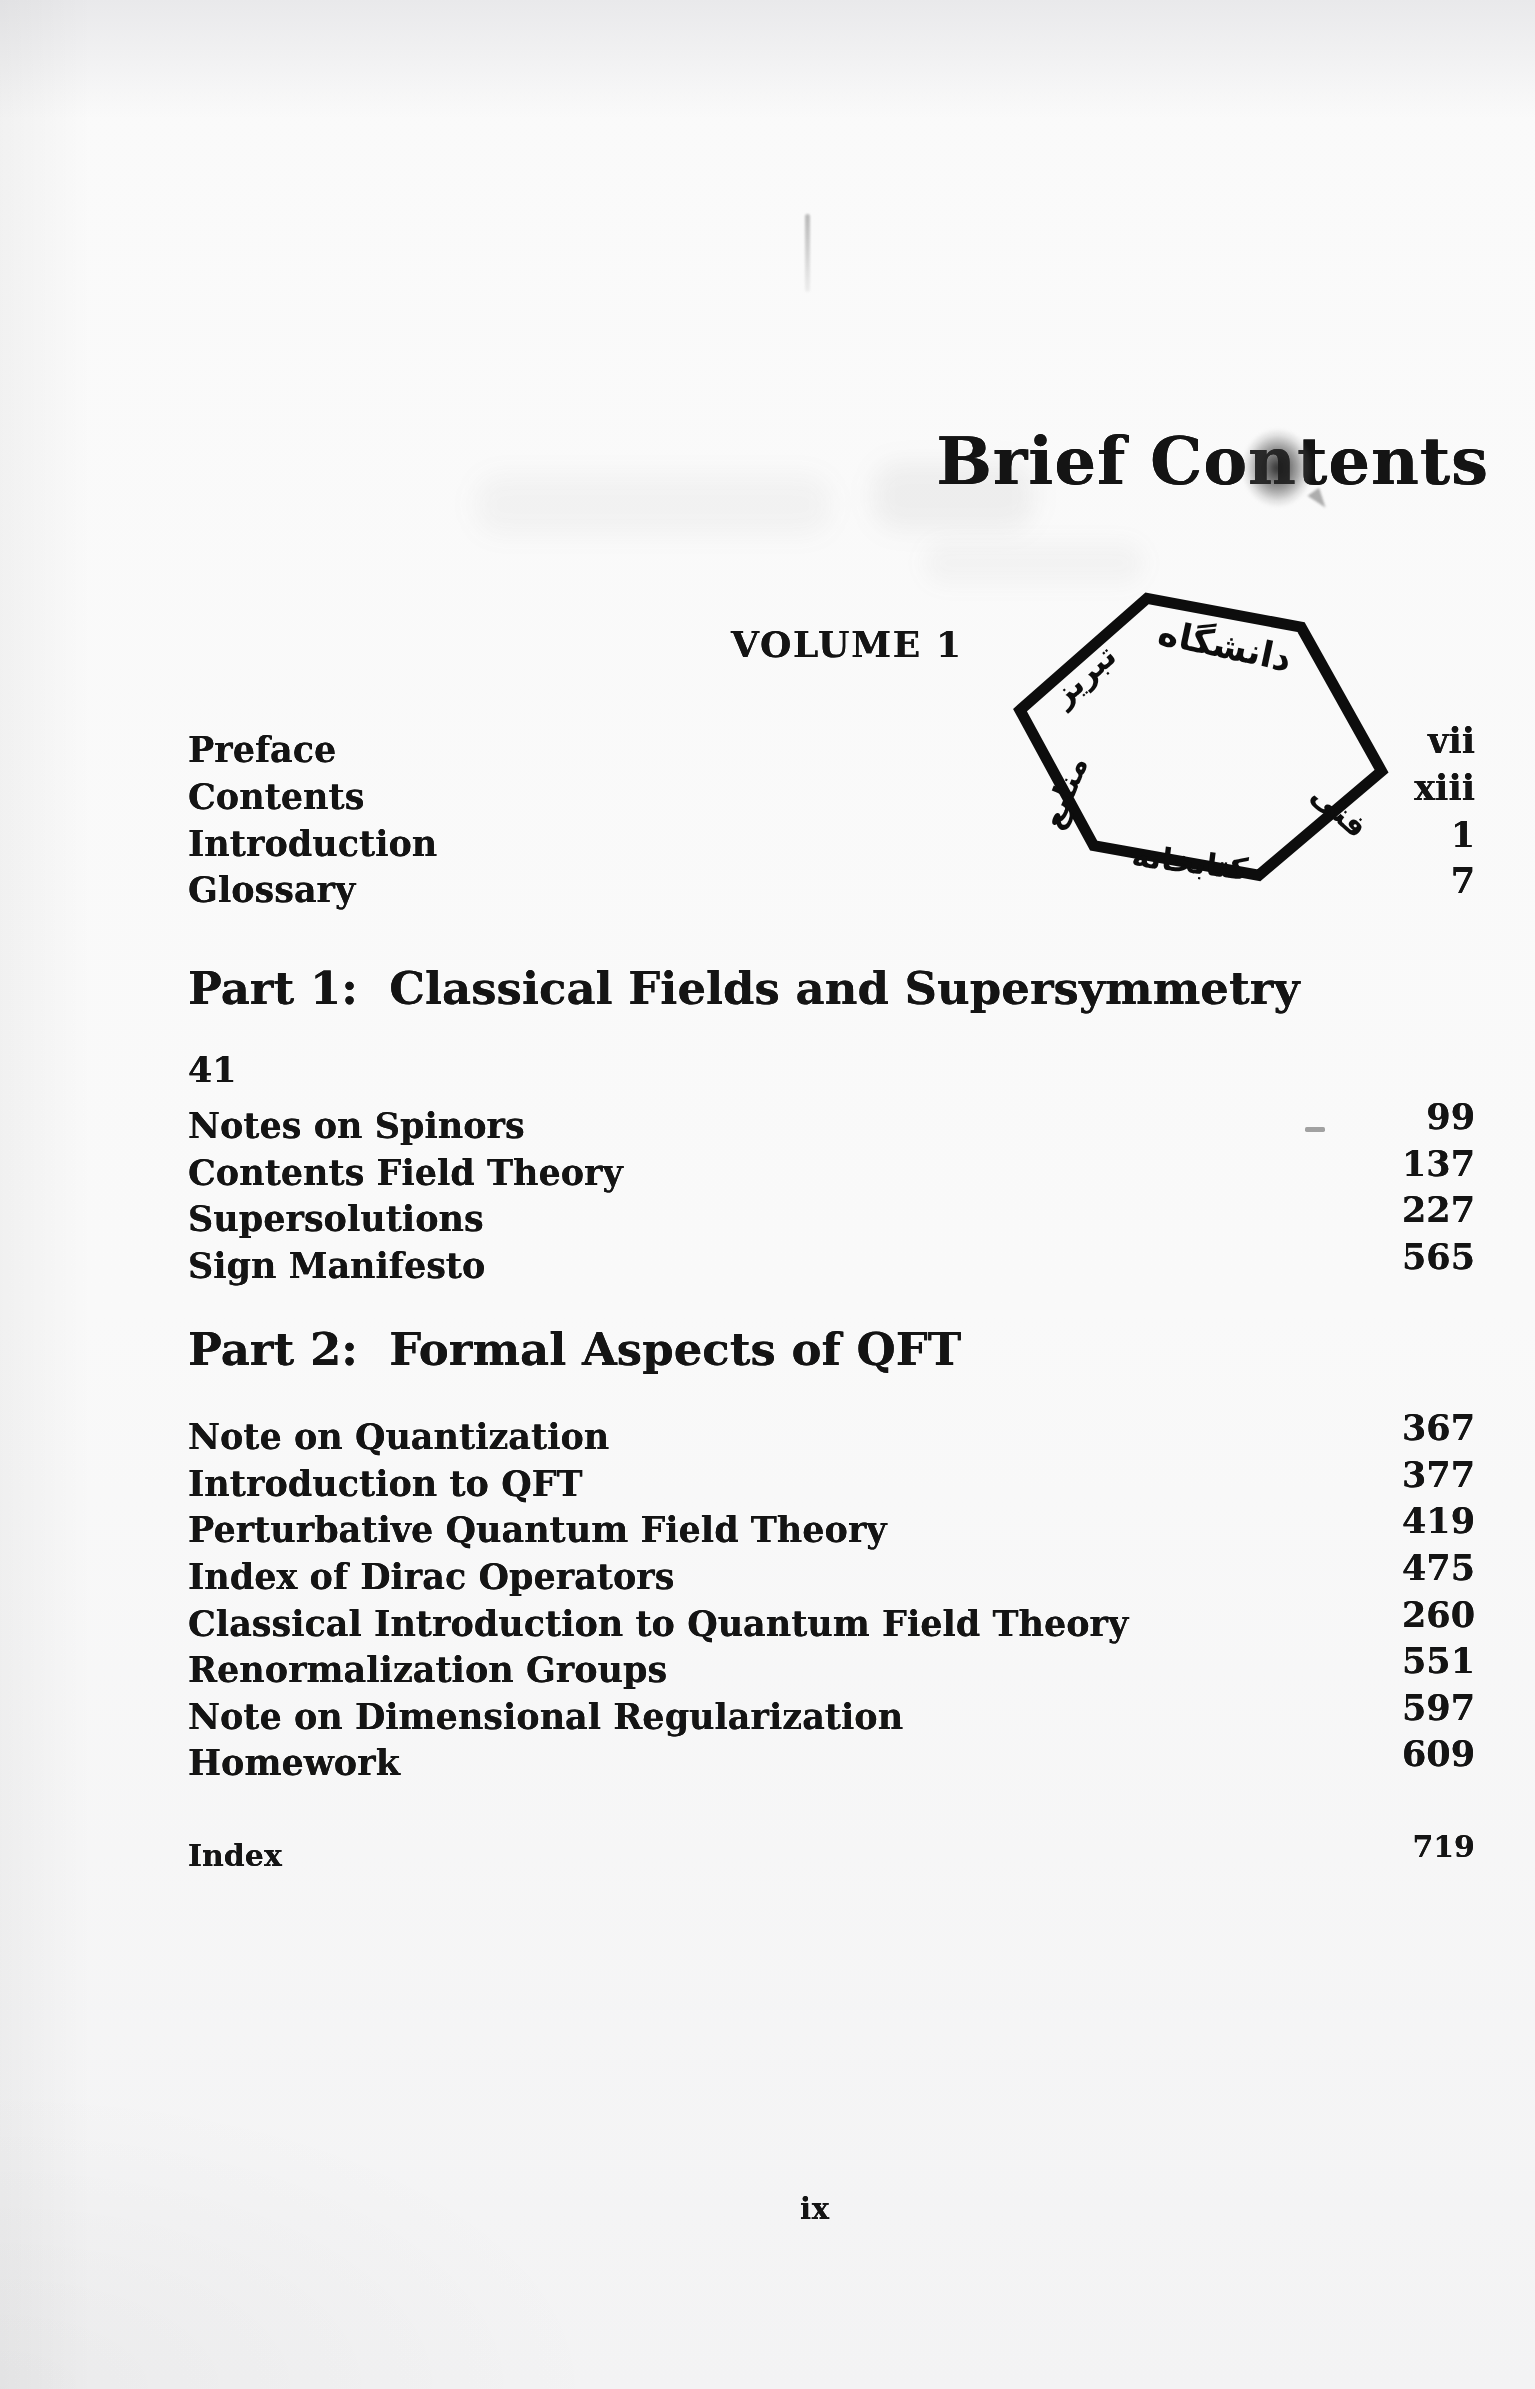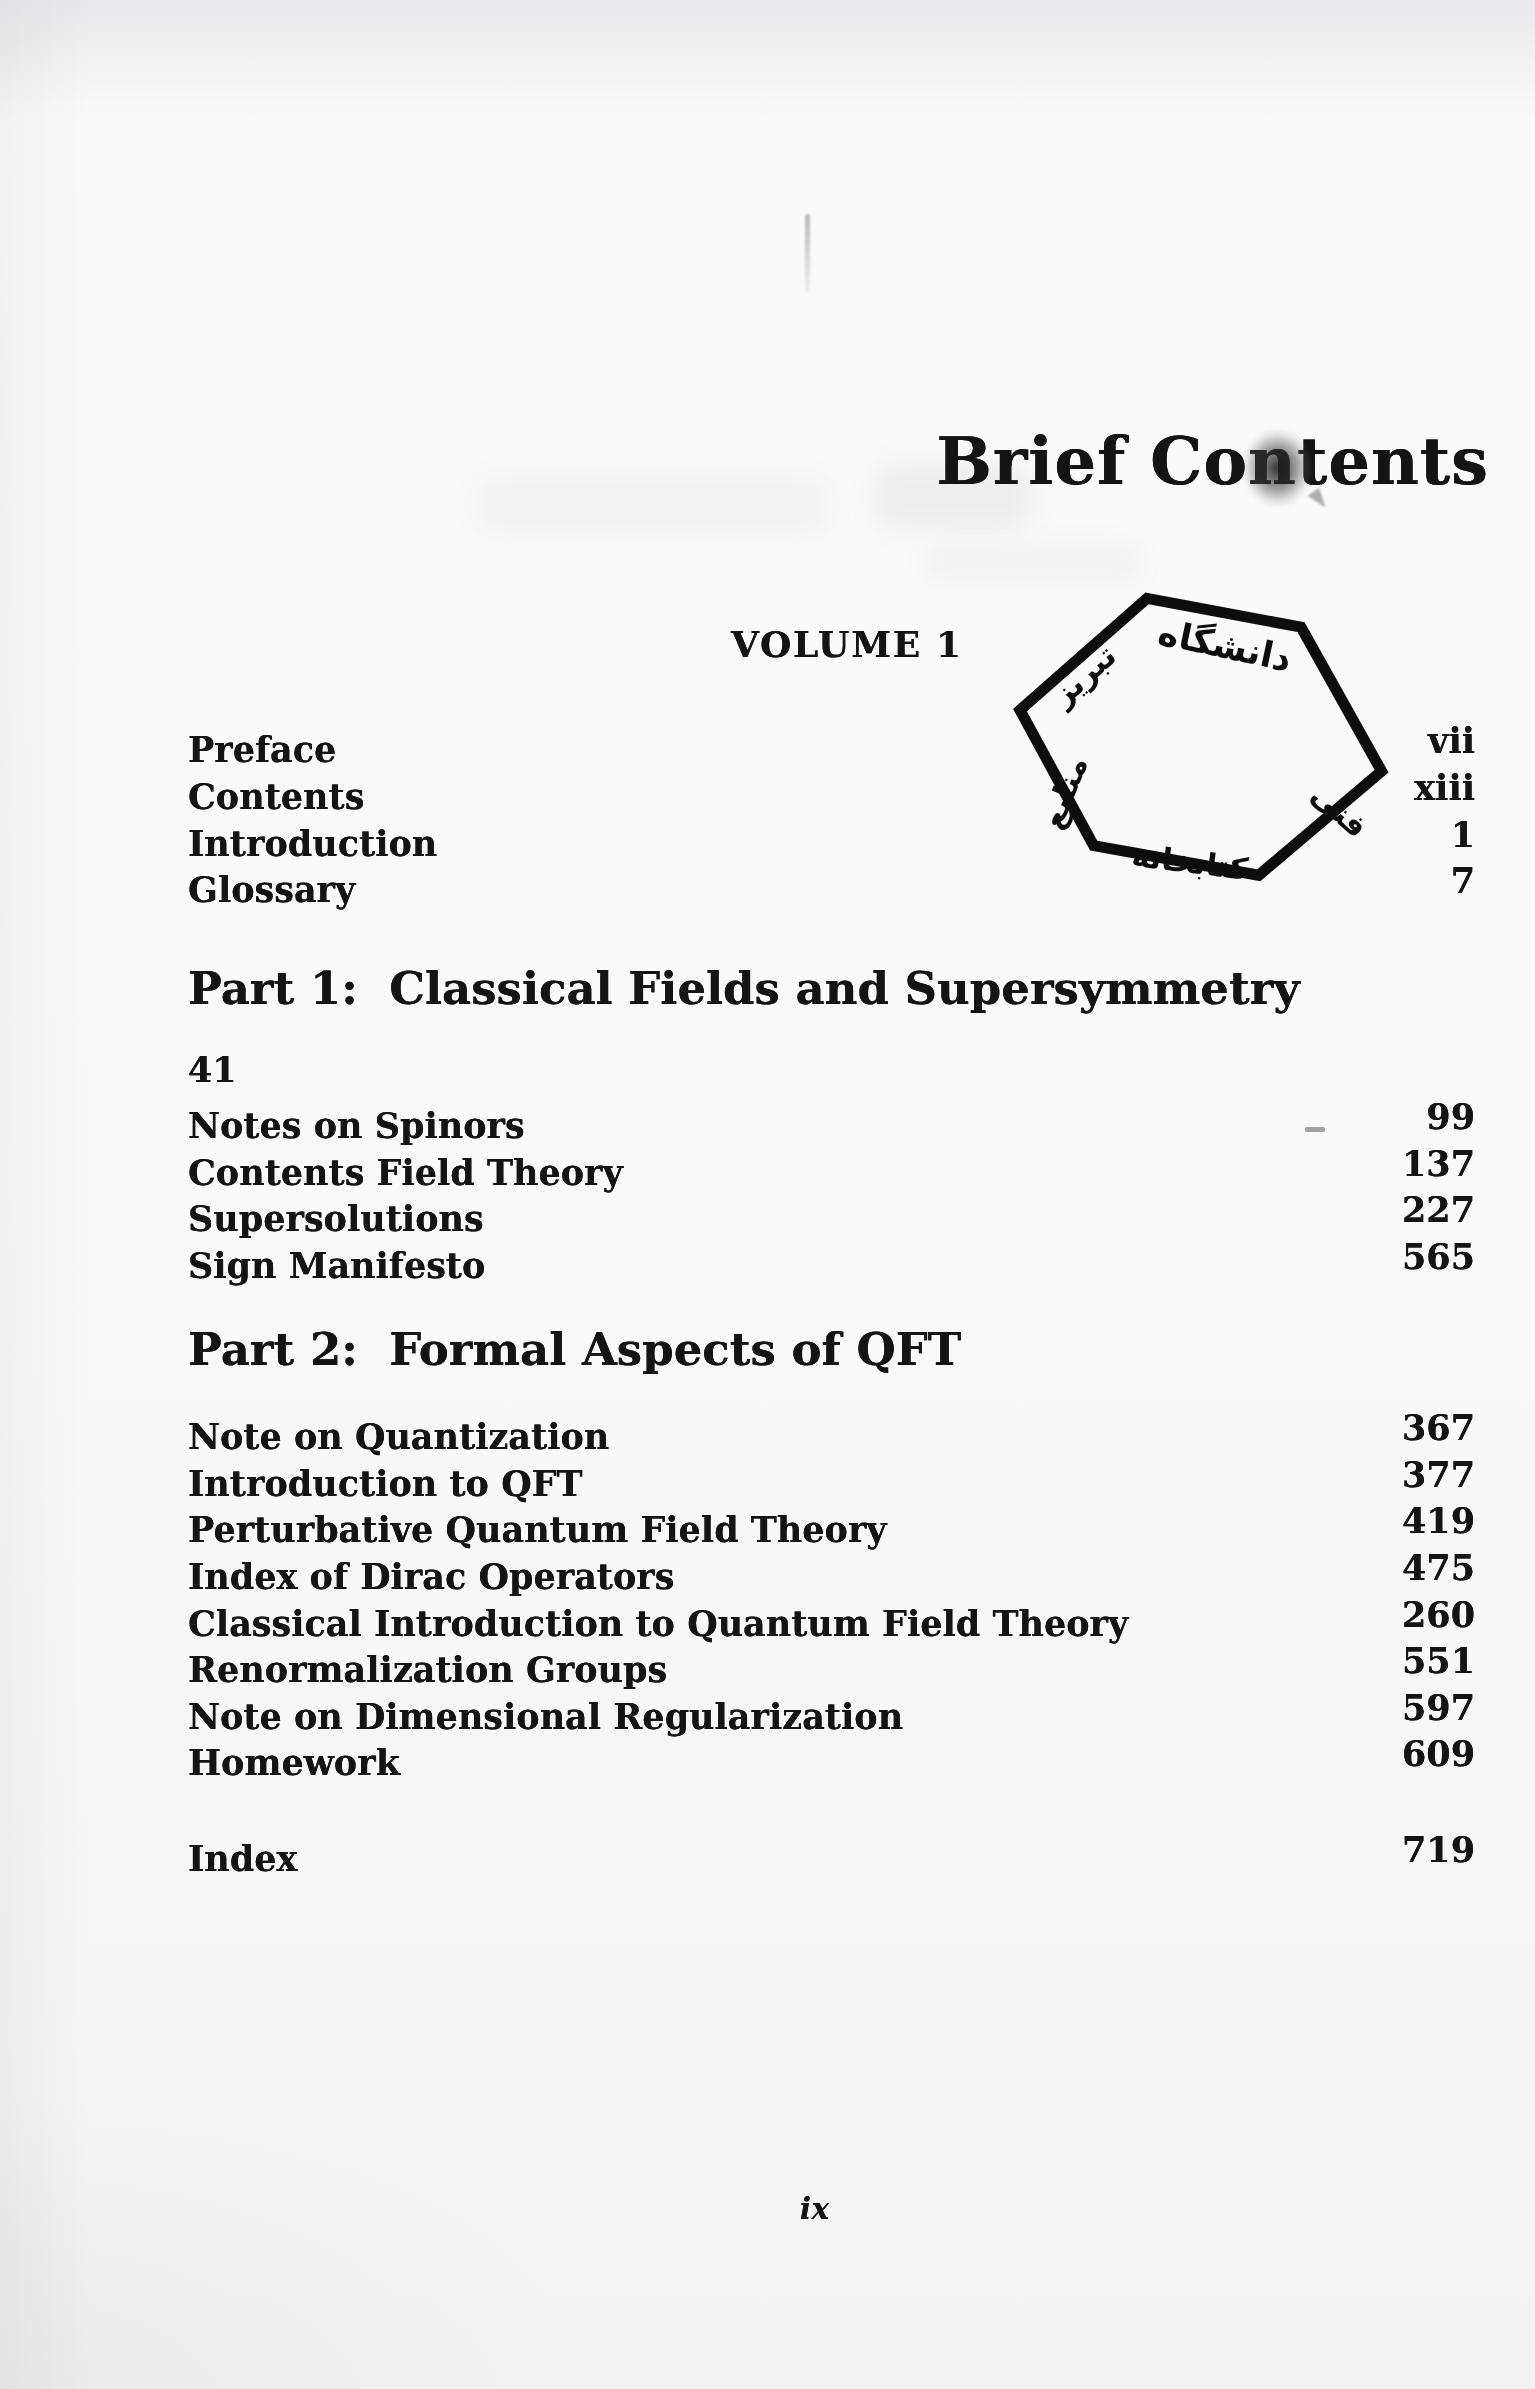--- a/index.html
+++ b/index.html
@@ -31,24 +31,24 @@
   .toc-row{
     position:absolute; left:0; right:0;
     display:flex; justify-content:space-between; align-items:baseline;
     font-size:35px; font-weight:700; line-height:1; white-space:pre;
   }
   .toc-row .pg{ transform:translateY(-9.3px);margin-top:12px; }
   .part-heading{
     position:absolute; left:188px;
     font-size:45px; font-weight:700; line-height:1; white-space:pre;
   }
-  .back-row{ font-size:35px;gap:8px; }
+  .back-row{ font-size:30px;gap:8px; }
   .footer-pg{
     position:absolute; top:2192px; left:800px;
-    font-size:29px; font-weight:700; letter-spacing:0.8px;font-style:italic;
+    font-size:29px; font-weight:700; letter-spacing:0.8px;
   }
 
   
   .stamp{ position:absolute; left:1009px; top:583px; width:381px; height:339px; }
   .stamp svg{ display:block; }
   .stamp text{
     font-family:"DejaVu Sans", sans-serif; font-weight:700; fill:#0d0d0d;
   }
 
   

